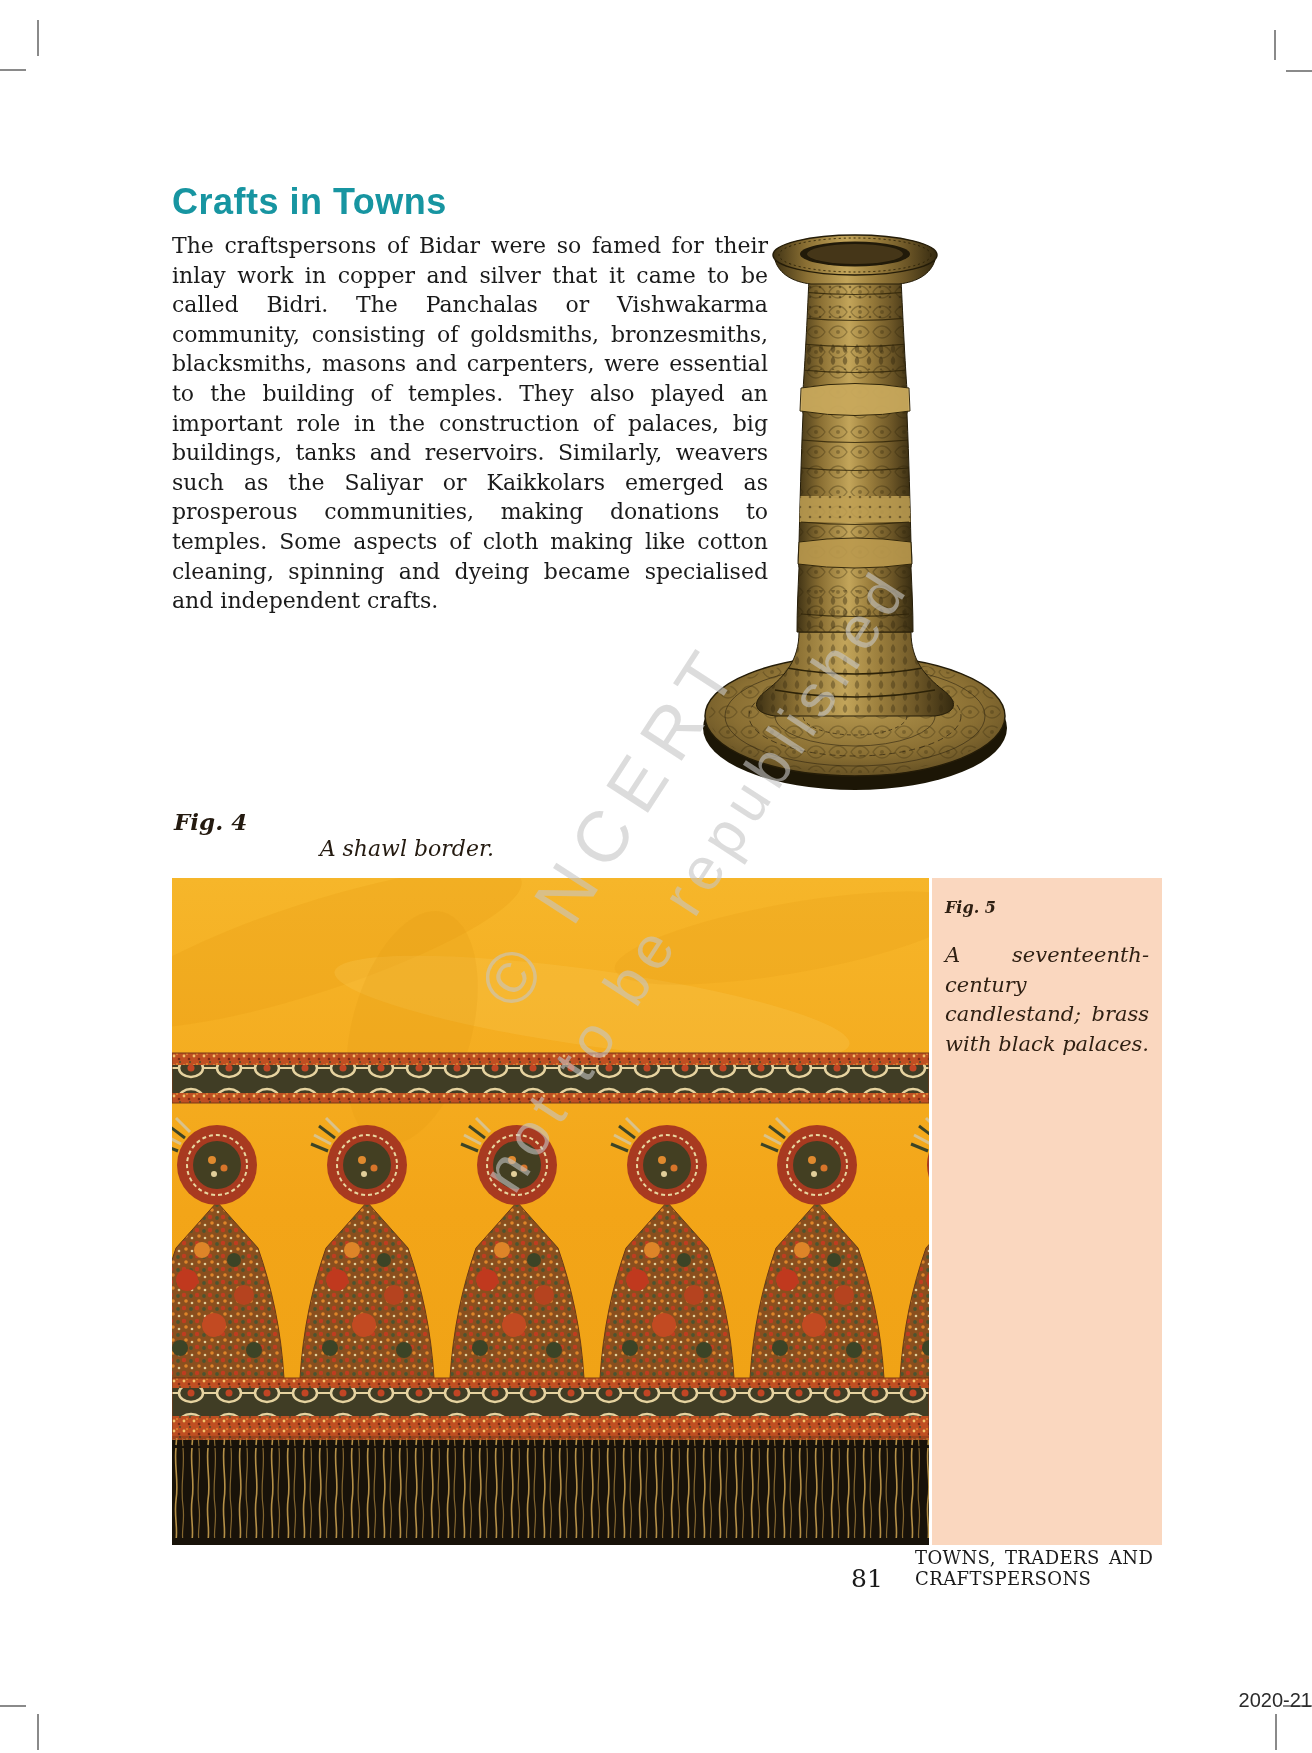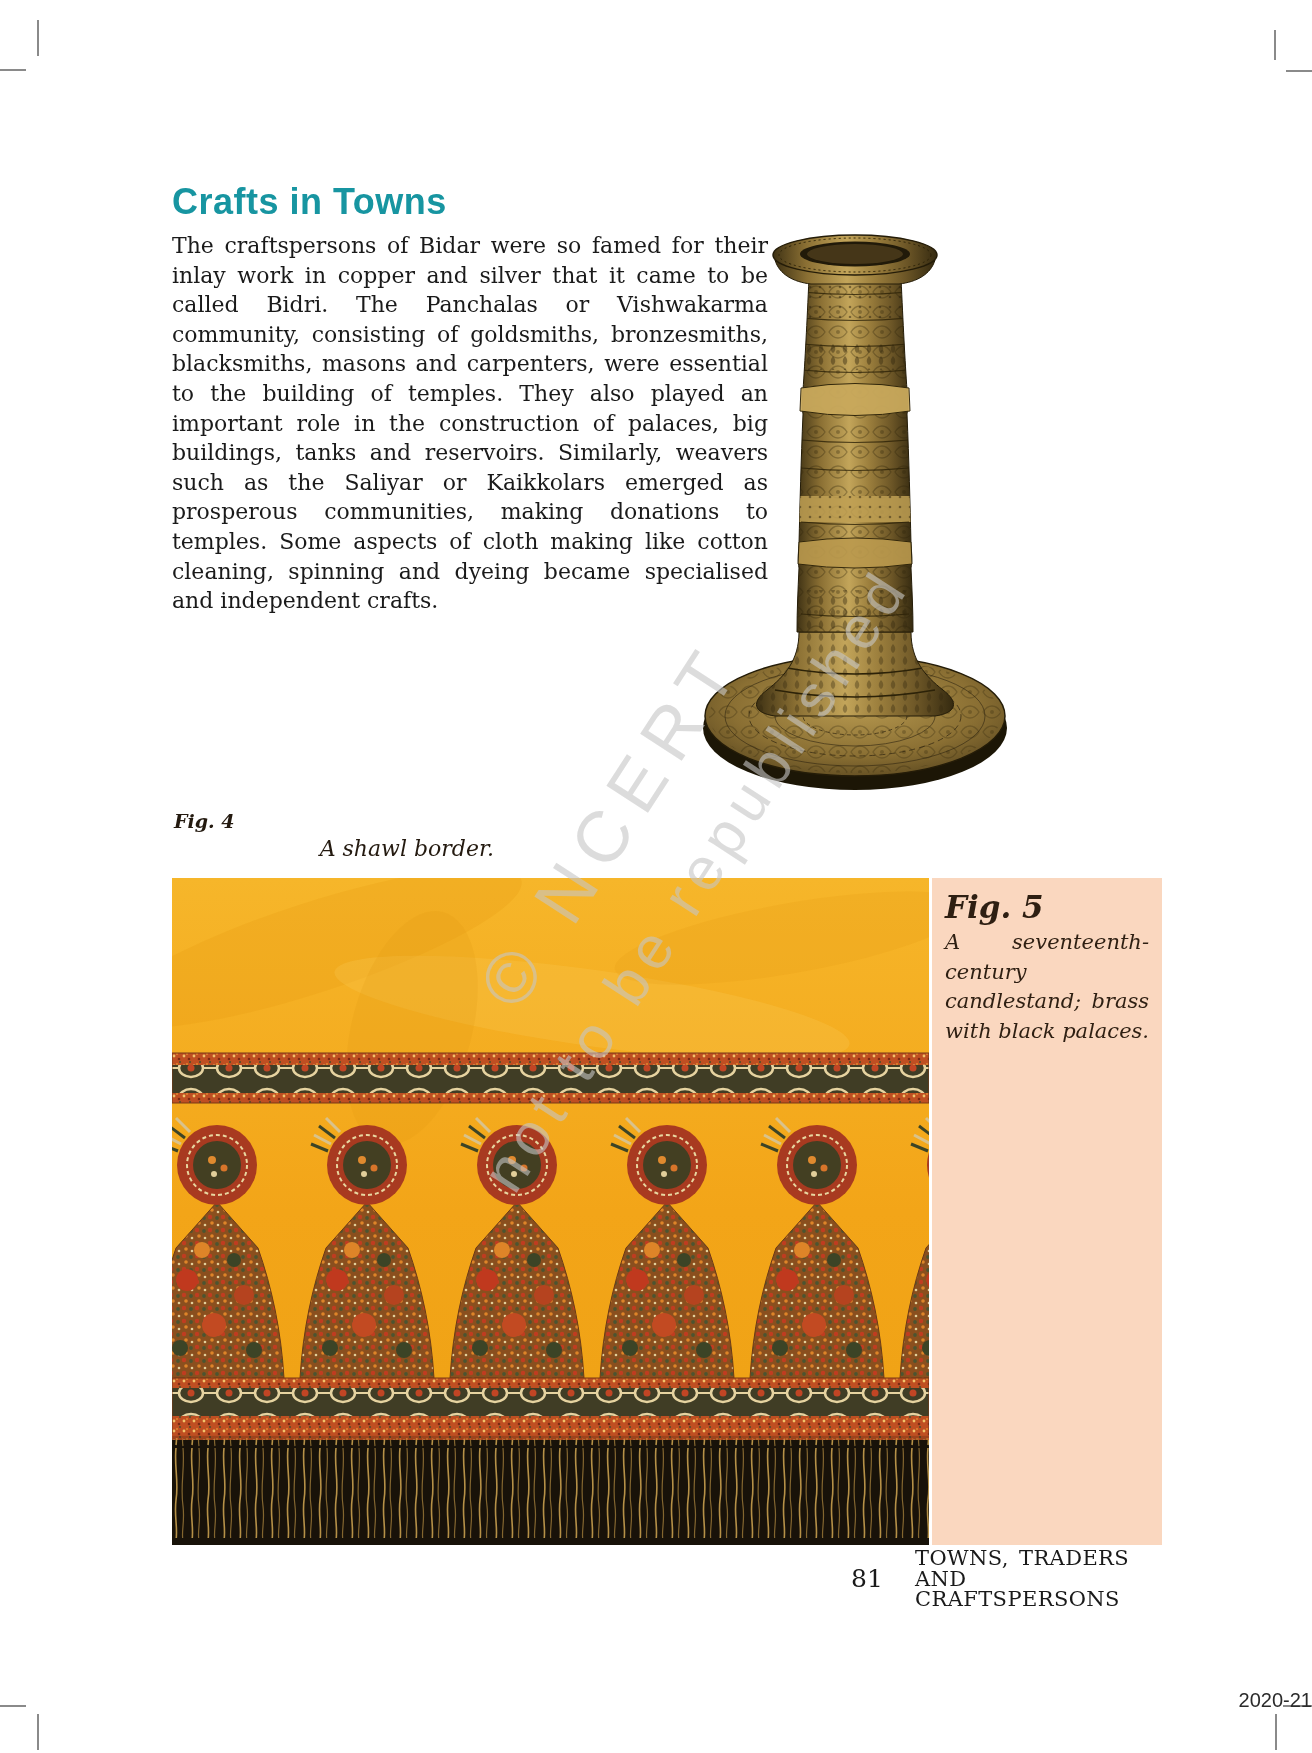--- a/index.html
+++ b/index.html
@@ -11,33 +11,33 @@
          font-family:"Liberation Sans", sans-serif;font-weight:bold;
          font-size:36px;color:#1795A1;letter-spacing:0.5px;}
 
   .bodytext{position:absolute;left:172px;top:231px;width:596px;margin:0;
             font-size:22px;line-height:29.6px;color:#1a1a1a;
             text-align:justify;}
 
   .candle-photo{position:absolute;left:695px;top:222px;width:320px;height:570px;}
 
   .fig4{position:absolute;left:174px;top:808px;width:320px;color:#241a10;}
-  .fig-label{font-weight:bold;font-style:italic;font-size:19px;line-height:27px;}
+  .fig-label{font-weight:bold;font-style:italic;font-size:23px;line-height:27px;}
   .fig-cap{font-style:italic;font-size:22px;line-height:27px;text-align:right;}
 
   .shawl-photo{position:absolute;left:172px;top:878px;width:757px;height:667px;}
 
   .fig5-panel{position:absolute;left:932px;top:878px;width:230px;height:667px;
               background:#FAD7BF;box-sizing:border-box;padding:16px 13px;}
-  .fig5-panel .fig-label{font-size:31px;color:#2e1f12;margin-bottom:7px;}
+  .fig5-panel .fig-label{font-size:16px;color:#2e1f12;margin-bottom:20px;}
   .fig5-panel .fig-cap{font-size:21px;line-height:29.5px;color:#2e1f12;text-align:justify;}
 
   .pagenum{position:absolute;left:843px;top:1564px;font-size:25px;color:#1a1a1a;margin-left:8px;}
   .chapter{position:absolute;left:915px;top:1548px;width:245px;
-           font-size:21px;line-height:20.5px;color:#1a1a1a;
+           font-size:18px;line-height:20.5px;color:#1a1a1a;
            letter-spacing:0.4px;word-spacing:3px;}
   .year{position:absolute;left:0;top:1689px;width:1312px;text-align:right;
         font-family:"Liberation Sans", sans-serif;font-size:20px;color:#2b2b2b;}
 
   .watermark{position:absolute;left:190px;top:620px;width:920px;height:460px;
              display:flex;flex-direction:column;align-items:center;justify-content:center;
              gap:26px;transform:rotate(-57deg);z-index:6;pointer-events:none;
              color:#c6c6c6;opacity:0.6;font-family:"Liberation Sans", sans-serif;}
   .watermark .wm1{font-size:72px;letter-spacing:14px;white-space:nowrap;}
   .watermark .wm2{font-size:60px;letter-spacing:8px;white-space:nowrap;}

